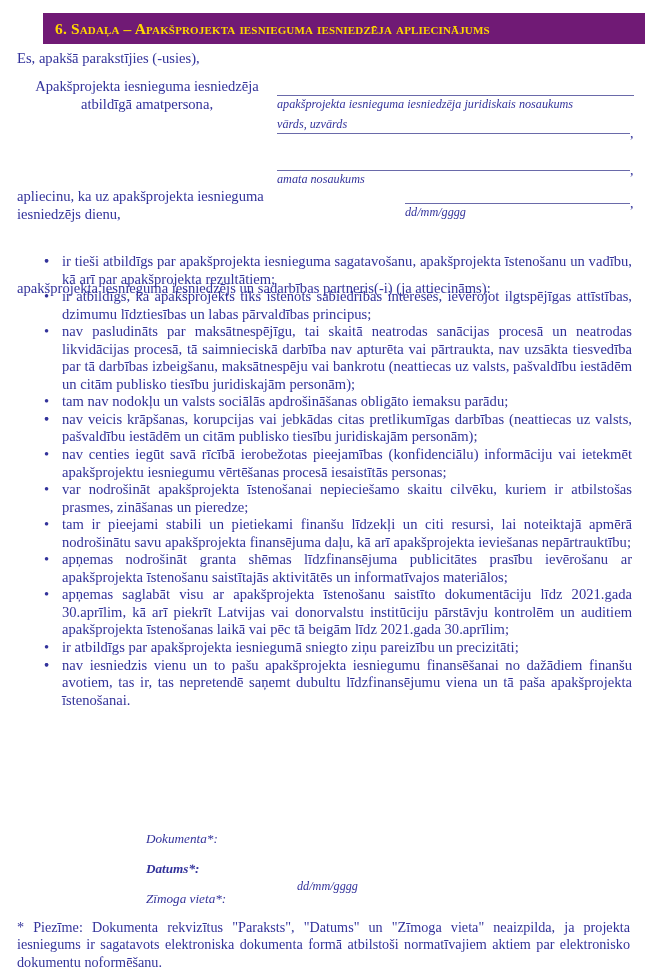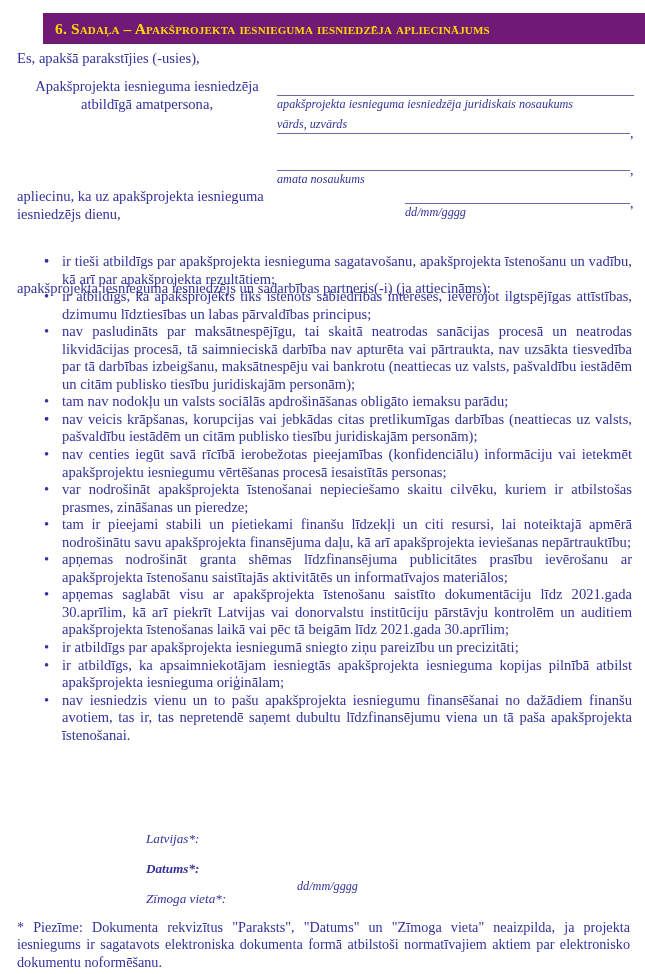--- a/index.html
+++ b/index.html
@@ -248,28 +248,27 @@
       <li>
         <span class="bullet-dot">•</span>
         <span class="bullet-text">apņemas saglabāt visu ar apakšprojekta īstenošanu saistīto dokumentāciju līdz 2021.gada 30.aprīlim, kā arī piekrīt Latvijas vai donorvalstu institūciju pārstāvju kontrolēm un auditiem apakšprojekta īstenošanas laikā vai pēc tā beigām līdz 2021.gada 30.aprīlim;</span>
       </li>
       <li>
         <span class="bullet-dot">•</span>
         <span class="bullet-text">ir atbildīgs par apakšprojekta iesniegumā sniegto ziņu pareizību un precizitāti;</span>
       </li>
       <li>
         <span class="bullet-dot">•</span>
-        <span class="bullet-text">ir atbildīgs, ka apsaimniekotājam iesniegtās apakšprojekta iesnieguma kopijas pilnībā atbilst apakšprojekta iesnieguma oriģinālam;</span>
       </li>
       <li>
         <span class="bullet-dot">•</span>
         <span class="bullet-text">nav iesniedzis vienu un to pašu apakšprojekta iesniegumu finansēšanai no dažādiem finanšu avotiem, tas ir, tas nepretendē saņemt dubultu līdzfinansējumu viena un tā paša apakšprojekta īstenošanai.</span>
       </li>
     </ul>
 
-  <div class="sig" id="sig-paraksts">Latvijas*:</div>
+  <div class="sig" id="sig-paraksts">Dokumenta*:</div>
   <div class="sig" id="sig-datums">Datums*:</div>
   <div class="sig" id="sig-date-val">dd/mm/gggg</div>
   <div class="sig" id="sig-zimoga">Zīmoga vieta*:</div>
 
   <div class="footnote">* Piezīme: Dokumenta rekvizītus "Paraksts", "Datums" un "Zīmoga vieta" neaizpilda, ja projekta iesniegums ir sagatavots elektroniska dokumenta formā atbilstoši normatīvajiem aktiem par elektronisko dokumentu noformēšanu.</div>
 
 </div>
 
 </body></html>

